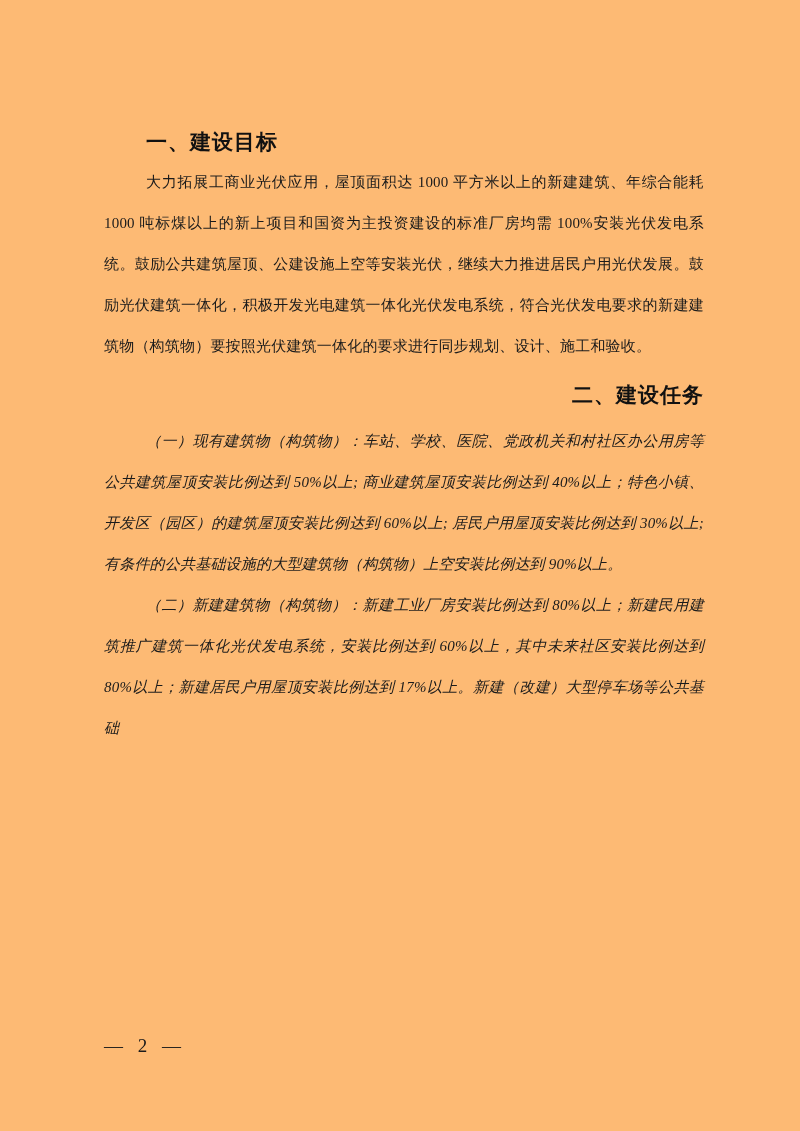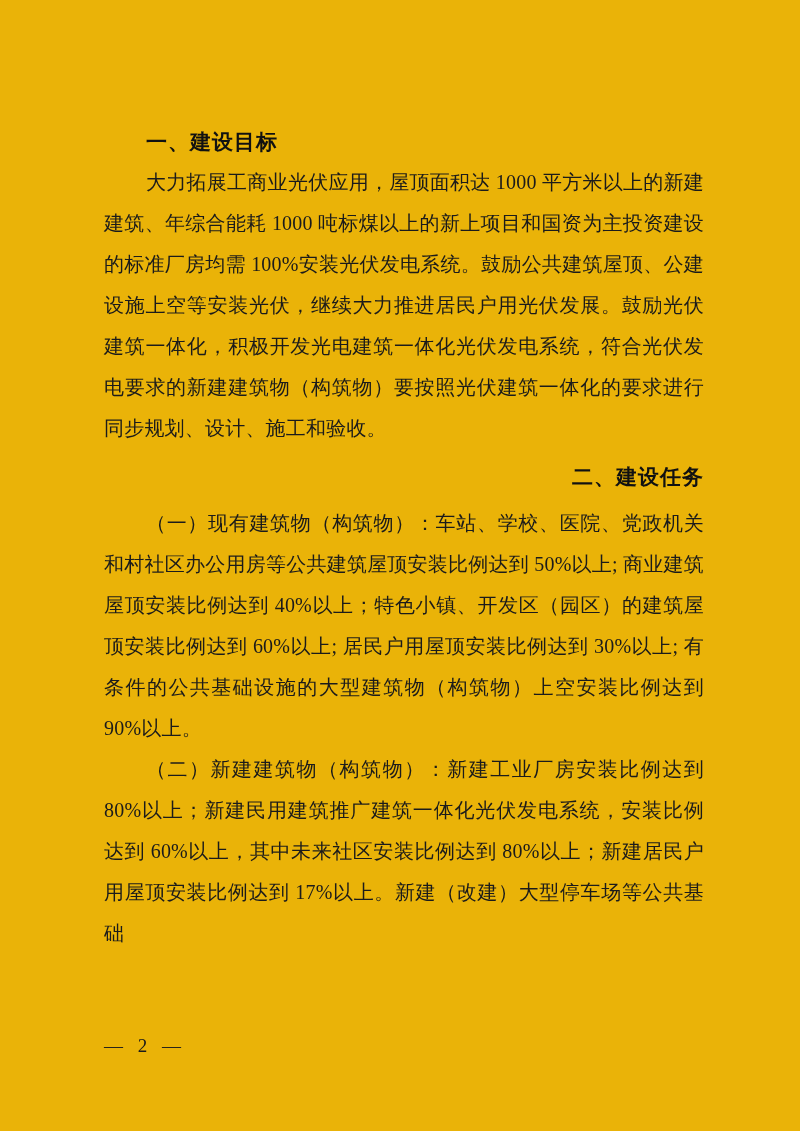--- a/index.html
+++ b/index.html
@@ -13,21 +13,21 @@
     font-family: "Liberation Serif", "DejaVu Serif", serif;
     color: #1a1a1a;
     position: relative;
     overflow: hidden;
   }
   .page {
     position: absolute;
     left: 0; top: 0;
     width: 800px;
     height: 1131px;
-    background: #eab308;
+    background: #fdba74;
   }
   .content {
     position: absolute;
     left: 104px;
     top: 128px;
     width: 600px;
   }
   .heading {
     font-family: "Liberation Sans", "DejaVu Sans", sans-serif;
     font-weight: bold;
@@ -35,34 +35,35 @@
     letter-spacing: 1px;
     margin: 0 0 6px 0;
     padding-left: 42px;
     color: #111111;
   }
   .heading.second {
     margin-top: 14px;
     text-align: right;
   }
   p.para {
-    font-size: 20px;
+    font-size: 15px;
     line-height: 41px;
     margin: 0;
     text-align: justify;
     text-justify: inter-ideograph;
     text-indent: 42px;
     color: #1b1b1b;
     letter-spacing: 0.2px;
   }
   p.para + p.para {
     margin-top: 0px;
   }
   p.para.spaced {
     margin-top: 12px;
+    font-style: italic;
   }
   .footer {
     position: absolute;
     left: 104px;
     bottom: 74px;
     width: 600px;
     text-align: left;
     font-size: 19px;
     color: #1b1b1b;
     letter-spacing: 2px;

